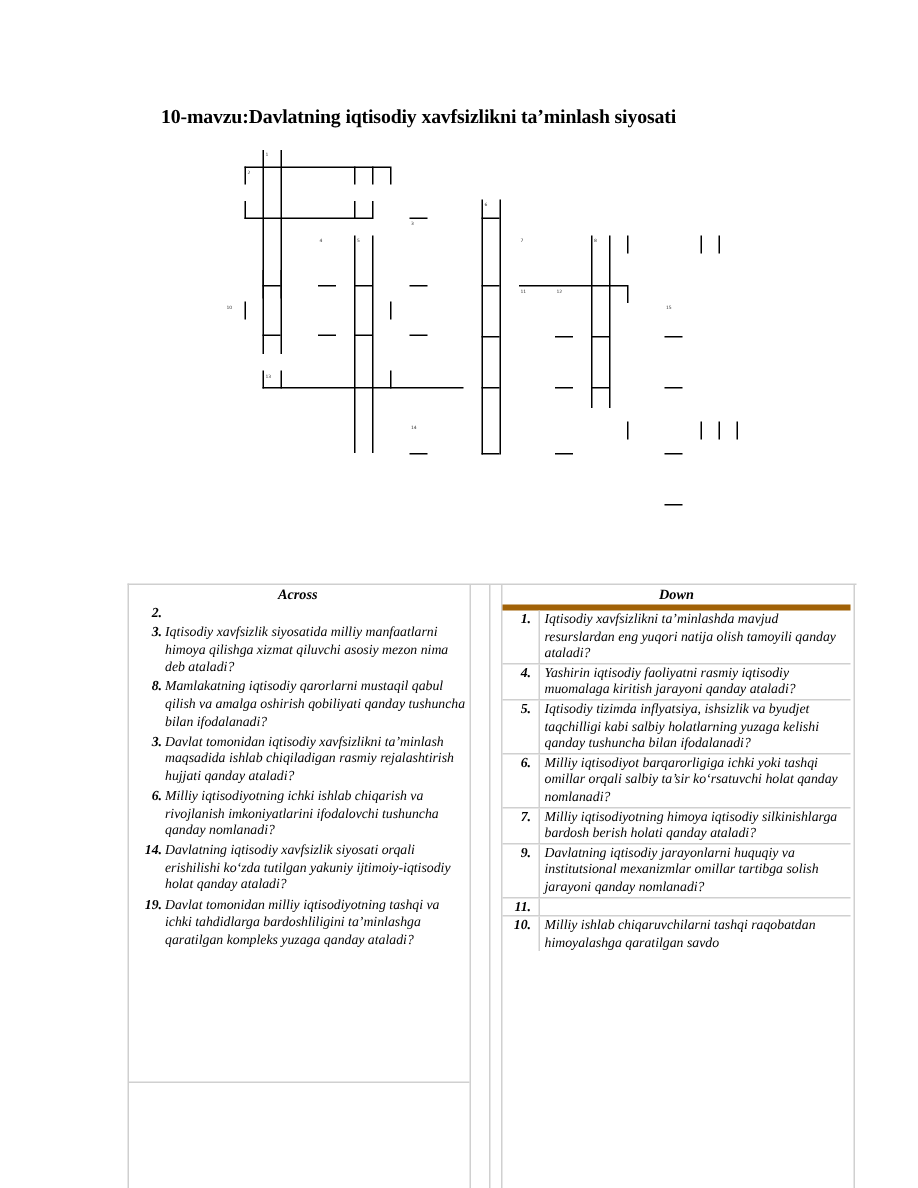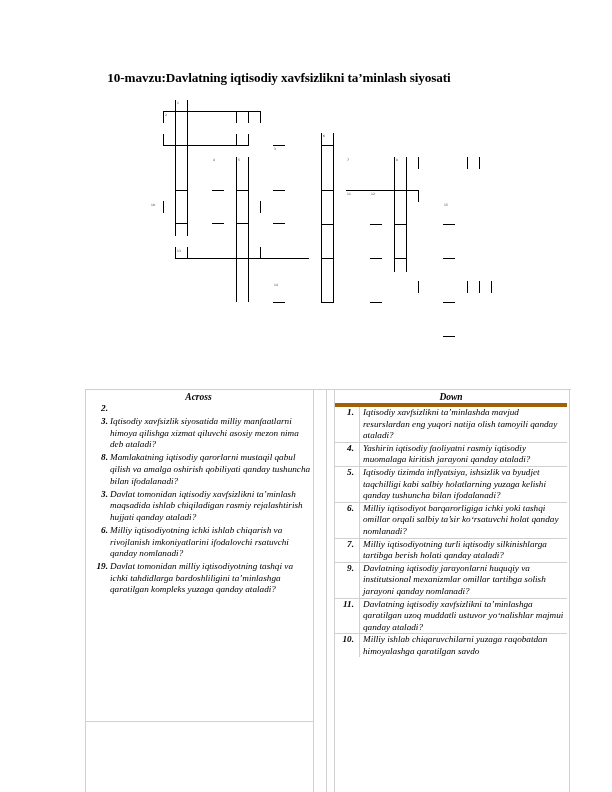--- a/index.html
+++ b/index.html
@@ -125,21 +125,25 @@
     <div class="aclue">
         <span class="n">8.</span>
         <span class="t">Mamlakatning iqtisodiy qarorlarni mustaqil qabul qilish va amalga oshirish qobiliyati qanday tushuncha bilan ifodalanadi?</span>
       </div>
     <div class="aclue">
         <span class="n">3.</span>
         <span class="t">Davlat tomonidan iqtisodiy xavfsizlikni ta’minlash maqsadida ishlab chiqiladigan rasmiy rejalashtirish hujjati qanday ataladi?</span>
       </div>
     <div class="aclue">
         <span class="n">6.</span>
-        <span class="t">Milliy iqtisodiyotning ichki ishlab chiqarish va rivojlanish imkoniyatlarini ifodalovchi rsatuvchi qanday nomlanadi?</span>
+        <span class="t">Milliy iqtisodiyotning ichki ishlab chiqarish va rivojlanish imkoniyatlarini ifodalovchi tushuncha qanday nomlanadi?</span>
+      </div>
+    <div class="aclue">
+        <span class="n">14.</span>
+        <span class="t">Davlatning iqtisodiy xavfsizlik siyosati orqali erishilishi ko‘zda tutilgan yakuniy ijtimoiy-iqtisodiy holat qanday ataladi?</span>
       </div>
     <div class="aclue">
         <span class="n">19.</span>
         <span class="t">Davlat tomonidan milliy iqtisodiyotning tashqi va ichki tahdidlarga bardoshliligini ta’minlashga qaratilgan kompleks yuzaga qanday ataladi?</span>
       </div>
   </div>
   <div class="bottom-line"></div>
   <div class="sep1"></div>
   <div class="sep2"></div>
   <div class="col down">
@@ -155,29 +159,28 @@
     <div class="drow">
         <span class="n">5.</span>
         <span class="t">Iqtisodiy tizimda inflyatsiya, ishsizlik va byudjet taqchilligi kabi salbiy holatlarning yuzaga kelishi qanday tushuncha bilan ifodalanadi?</span>
       </div>
     <div class="drow">
         <span class="n">6.</span>
         <span class="t">Milliy iqtisodiyot barqarorligiga ichki yoki tashqi omillar orqali salbiy ta’sir ko‘rsatuvchi holat qanday nomlanadi?</span>
       </div>
     <div class="drow">
         <span class="n">7.</span>
-        <span class="t">Milliy iqtisodiyotning turli iqtisodiy silkinishlarga tartibga berish holati qanday ataladi?</span>
+        <span class="t">Milliy iqtisodiyotning himoya iqtisodiy silkinishlarga bardosh berish holati qanday ataladi?</span>
       </div>
     <div class="drow">
         <span class="n">9.</span>
         <span class="t">Davlatning iqtisodiy jarayonlarni huquqiy va institutsional mexanizmlar omillar tartibga solish jarayoni qanday nomlanadi?</span>
       </div>
     <div class="drow">
         <span class="n">11.</span>
-        <span class="t">Davlatning iqtisodiy xavfsizlikni ta’minlashga qaratilgan uzoq muddatli ustuvor yo‘nalishlar majmui qanday ataladi?</span>
       </div>
     <div class="drow last">
         <span class="n">10.</span>
-        <span class="t">Milliy ishlab chiqaruvchilarni yuzaga raqobatdan himoyalashga qaratilgan savdo</span>
+        <span class="t">Milliy ishlab chiqaruvchilarni tashqi raqobatdan himoyalashga qaratilgan savdo</span>
       </div>
   </div>
   <div class="sep3"></div>
 </div>
 
 </body></html>

